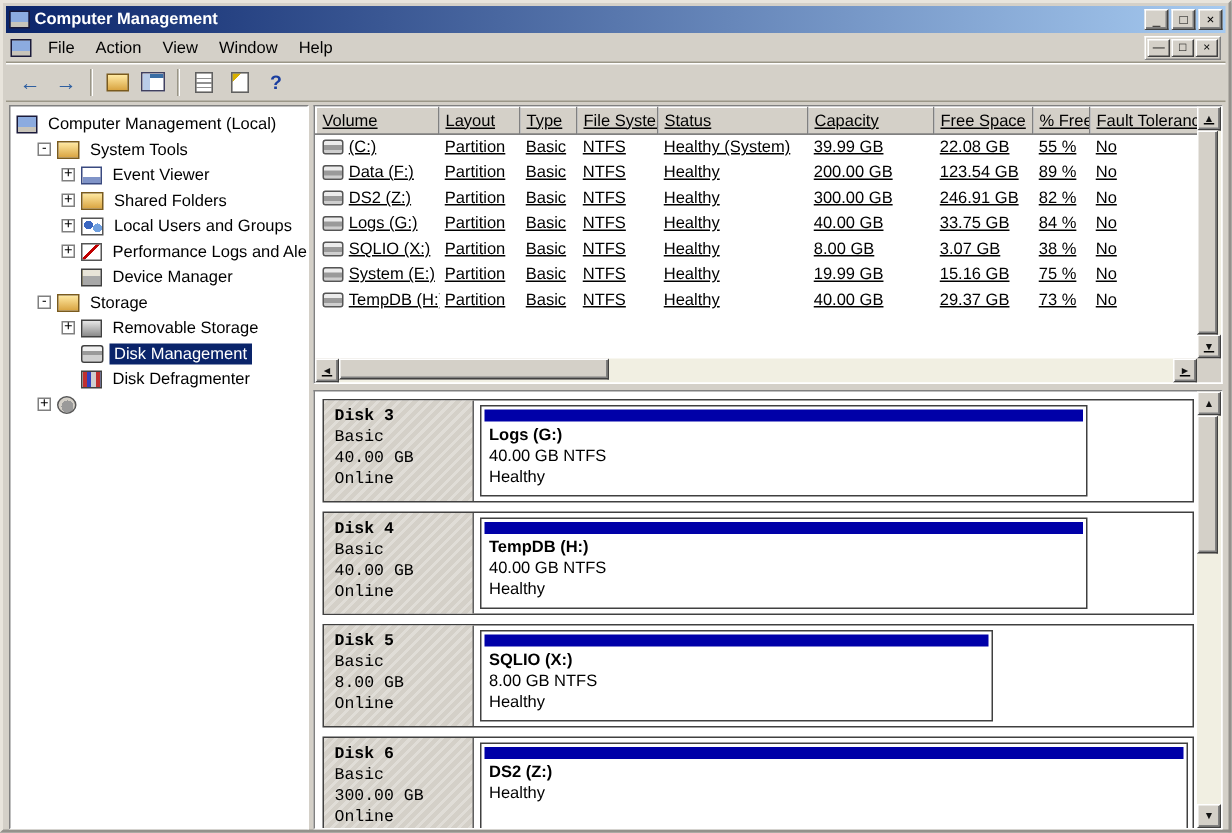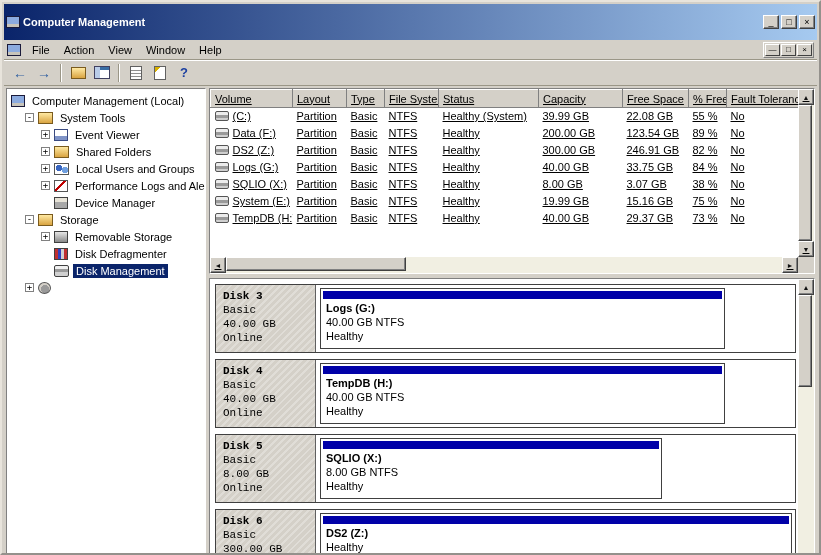--- a/index.html
+++ b/index.html
@@ -1,21 +1,21 @@
 <!DOCTYPE html>
 <html><head>
 <meta charset="utf-8">
 <style>
   * { margin:0; padding:0; box-sizing:border-box; }
   body { margin:0; background:#808080; font-family:"Liberation Sans", sans-serif; font-size:11px; color:#000; }
 
   .window { width:821px; height:555px; background:#d4d0c8; border:2px outset #e8e4dc; padding:2px; overflow:hidden; }
 
   
-  .titlebar { height:36px; background:linear-gradient(to right,#0a246a,#a6caf0); display:flex; align-items:center; gap:3px; padding:0 2px; }
+  .titlebar { height:18px; background:linear-gradient(to right,#0a246a,#a6caf0); display:flex; align-items:center; gap:3px; padding:0 2px; }
   .titlebar-text { color:#fff; font-weight:bold; flex:1; white-space:nowrap; overflow:hidden; }
   .caption-btn { width:16px; height:14px; flex:none; background:#d4d0c8; border:1px solid; border-color:#fff #404040 #404040 #fff; box-shadow:inset -1px -1px 0 #808080; font-size:9px; line-height:11px; text-align:center; font-family:"Liberation Sans",sans-serif; padding:0; }
   .caption-btns { display:flex; gap:2px; }
 
   
   .ic { display:inline-block; flex:none; }
   .i-console { width:14px; height:12px; background:linear-gradient(180deg,#8cabdf 0 7px,#c8c4ba 7px); border:1px solid #1a1a3a; }
   .i-folder { width:15px; height:12px; background:linear-gradient(#ffe9a2,#d9a441); border:1px solid #7a5b1e; }
   .i-book { width:14px; height:12px; background:#fff; border:1px solid #3a4a80; box-shadow:inset 0 -4px 0 #8094c8; }
   .i-users { width:15px; height:12px; background:radial-gradient(circle at 4px 4px,#3a66c0 0 3px,transparent 3px),radial-gradient(circle at 10px 6px,#6f9fdf 0 3px,transparent 3px),#fff; border:1px solid #555; }
@@ -190,27 +190,27 @@
         <span class="ic i-folder"></span>
         <span class="tree-label">Storage</span>
       </div>
       <div class="tree-row lvl2">
         <span class="expander">+</span>
         <span class="ic i-removable"></span>
         <span class="tree-label">Removable Storage</span>
       </div>
       <div class="tree-row lvl2">
         <span class="expander hiddenbox"></span>
+        <span class="ic i-disk"></span>
+        <span class="tree-label sel">Disk Management</span>
+      </div>
+      <div class="tree-row lvl2">
+        <span class="expander hiddenbox"></span>
         <span class="ic i-defrag"></span>
         <span class="tree-label">Disk Defragmenter</span>
-      </div>
-      <div class="tree-row lvl2">
-        <span class="expander hiddenbox"></span>
-        <span class="ic i-disk"></span>
-        <span class="tree-label sel">Disk Management</span>
       </div>
       <div class="tree-row lvl1">
         <span class="expander">+</span>
         <span class="ic i-gear"></span>
       </div>
     </div>
 
     <div class="splitter"></div>
 
     <div class="right-pane">

